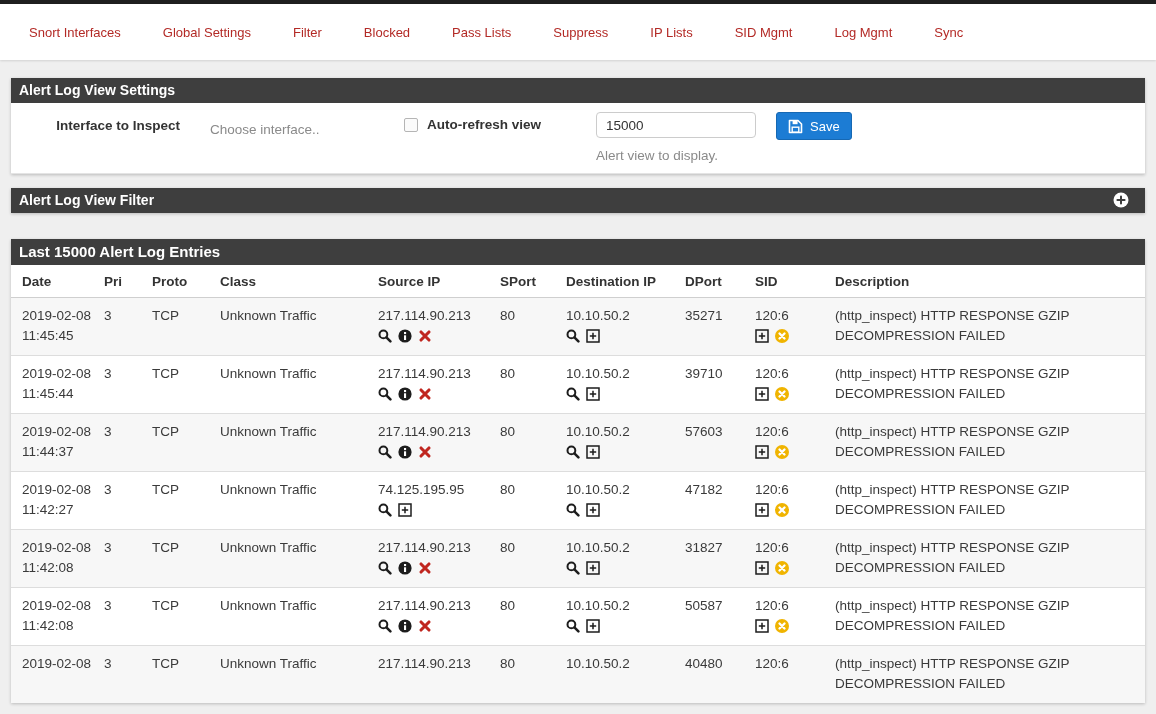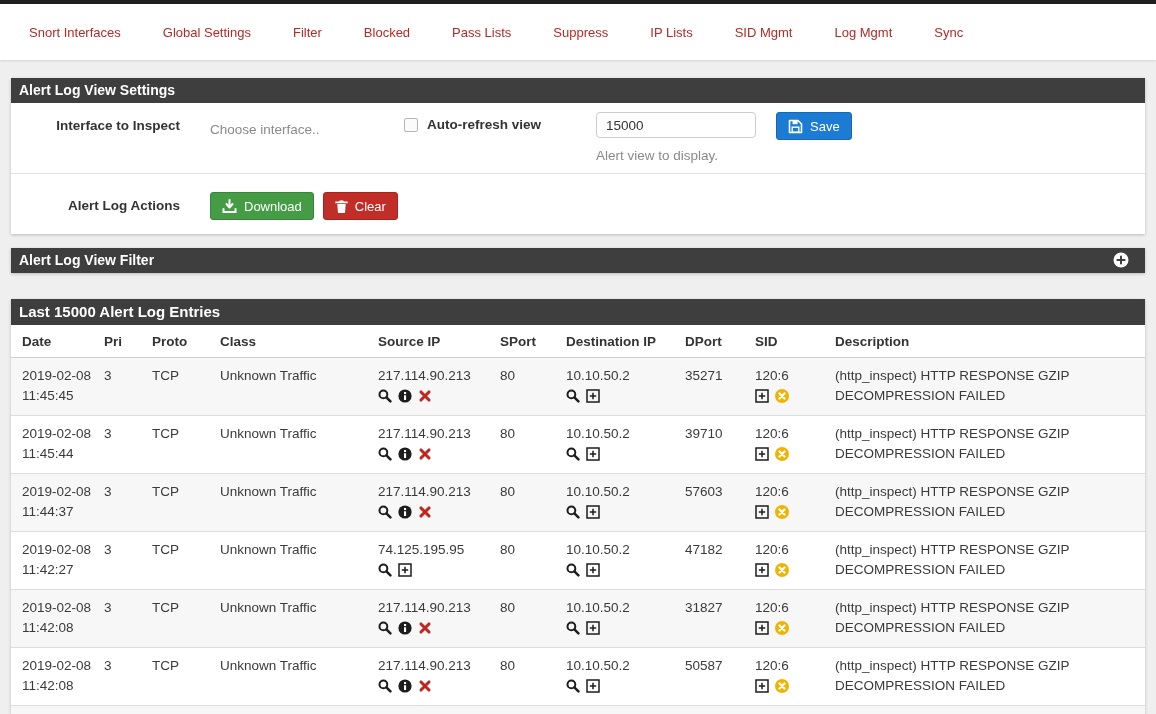--- a/index.html
+++ b/index.html
@@ -190,38 +190,20 @@
           <button class="btn btn-save">
             <svg width="15" height="15" viewBox="0 0 15 15">
               <path d="M1.5 1.5 H10 L13.5 5 V13.5 H1.5 Z" fill="none" stroke="#fff" stroke-width="1.6" stroke-linejoin="round"></path>
               <rect x="4.2" y="8.2" width="6.6" height="5" fill="none" stroke="#fff" stroke-width="1.4"></rect>
               <rect x="4.6" y="1.8" width="5" height="3.4" fill="#fff"></rect>
             </svg>
             <span>Save</span>
           </button>
         </div>
       </div>
-      <div class="form-row actions">
-        <div class="form-label">Alert Log Actions</div>
-        <button class="btn btn-download">
-          <svg width="15" height="15" viewBox="0 0 15 15">
-            <path d="M7.5 1 V7.5 M4.5 5 L7.5 8.5 L10.5 5" fill="none" stroke="#fff" stroke-width="2" stroke-linecap="round" stroke-linejoin="round"></path>
-            <path d="M1.5 10 V13 H13.5 V10" fill="none" stroke="#fff" stroke-width="2" stroke-linecap="round"></path>
-          </svg>
-          <span>Download</span>
-        </button>
-        <button class="btn btn-clear">
-          <svg width="13" height="15" viewBox="0 0 13 15">
-            <path d="M1 3.4 H12" stroke="#fff" stroke-width="1.8" stroke-linecap="round"></path>
-            <path d="M4.5 3 C4.5 1.6 8.5 1.6 8.5 3" fill="none" stroke="#fff" stroke-width="1.6"></path>
-            <path d="M2.3 5 L3 14 H10 L10.7 5 Z" fill="#fff"></path>
-          </svg>
-          <span>Clear</span>
-        </button>
-      </div>
     </div>
   </section>
 
   <section class="panel filter-panel">
     <div class="panel-heading">
       <span>Alert Log View Filter</span>
       <span class="plus-btn">
         <svg width="16" height="16" viewBox="0 0 16 16">
           <circle cx="8" cy="8" r="7.5" fill="#ffffff"></circle>
           <path d="M8 4.4 V11.6 M4.4 8 H11.6" stroke="#3e3e3e" stroke-width="2" stroke-linecap="round"></path>

